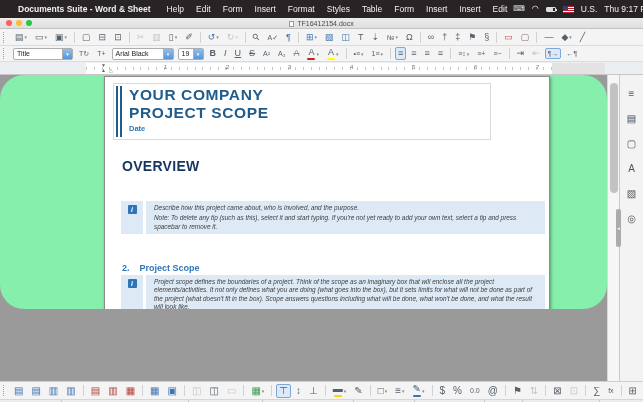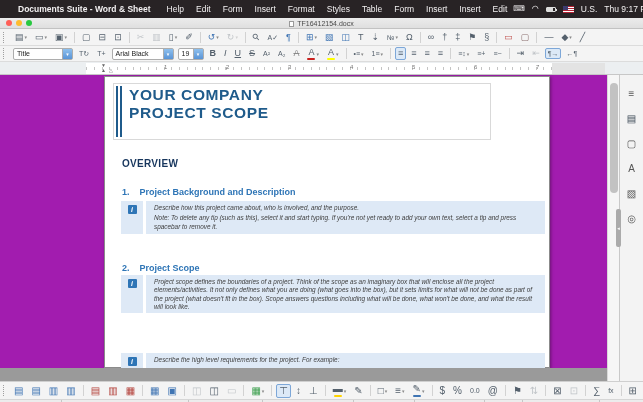--- a/index.html
+++ b/index.html
@@ -55,30 +55,30 @@
      background-size:100% 3px;background-position:0 4px;background-repeat:no-repeat;}
   .ruler .strip2{position:absolute;left:552px;top:1px;width:53px;height:11px;background:#e3e3e3;}
   .rnum{position:absolute;top:2px;font-size:6px;color:#777;background:transparent;}
   .ind-marker{position:absolute;left:101px;top:1px;width:8px;height:11px;color:#666;}
   .ind-marker .t{position:absolute;font-size:5px;line-height:1;left:0;}
   .ind-marker .t.down{top:0;} .ind-marker .t.up{top:5px;} .ind-marker .t.right{left:8px;top:5px;}
 
   
   .main{display:flex;height:306px;}
   .docview{width:607px;}
-  .canvas{position:relative;height:293px;background:#a21caf;overflow:hidden;}
+  .canvas{position:relative;height:234px;background:#86efac;overflow:hidden;border-radius:24px;}
   .page{position:absolute;left:104px;top:1px;width:446px;height:292px;background:#fff;border:1px solid #8b8b8b;box-shadow:1px 1px 3px rgba(0,0,0,.35);}
 
   .cover{position:absolute;left:8px;top:6px;width:378px;height:57px;border:1px solid #d9d9d9;display:flex;padding:2px;}
   .cover-bars{display:flex;gap:2px;margin-right:7px;}
   .cover-bars span{width:2px;height:100%;background:#1f5b8b;display:block;}
   .cover-title{font-size:15.5px;font-weight:900;color:#1f5b8b;line-height:17.5px;letter-spacing:.6px;white-space:nowrap;}
   .cover-date{font-size:7.5px;font-weight:bold;color:#2e75b6;margin-top:3px;}
 
-  .ov-head{position:absolute;left:17px;top:81px;font-size:10px;font-weight:800;letter-spacing:.3px;color:#17365d;}
+  .ov-head{position:absolute;left:17px;top:81px;font-size:14px;font-weight:800;letter-spacing:.3px;color:#17365d;}
   .h2{position:absolute;left:17px;font-size:9px;font-weight:bold;color:#2e75b6;white-space:nowrap;}
   .h2 .h2-num{margin-right:10px;}
   .tip{position:absolute;left:16px;width:424px;background:#dee9f6;display:flex;}
   .tip-ic{width:22px;display:flex;justify-content:center;padding-top:4px;}
   .info-icon{width:9px;height:9px;background:#2e75b6;color:#fff;border-radius:1px;font-size:7px;font-weight:bold;font-style:italic;display:flex;align-items:center;justify-content:center;line-height:1;}
   .tip-gap{width:3px;background:#fff;}
   .tip-tx{flex:1;padding:3px 8px 2px 8px;}
   .tip-tx p{margin:0 0 2px 0;font-size:6.4px;font-style:italic;color:#3d3d3d;line-height:8.3px;}
 
   .vscroll{width:12px;background:#f6f6f6;border-left:1px solid #d9d9d9;position:relative;}
@@ -535,28 +535,26 @@
         <div class="page">
 
           <div class="cover">
             <span class="cover-bars">
                 <span></span>
                 <span></span>
               </span>
             <span class="cover-text">
               <div class="cover-title">YOUR COMPANY</div>
               <div class="cover-title">PROJECT SCOPE</div>
+              <div class="cover-date">Date</div>
             </span>
           </div>
 
           <div class="ov-head">OVERVIEW</div>
 
-          <div class="h2" style="top:110px;">
-            <span class="h2-num">1.</span><span>Project Background and Description</span>
-          </div>
           <div class="tip" style="top:124px;height:33px;">
             <span class="tip-ic">
                 <span class="info-icon">i</span>
               </span>
             <span class="tip-gap"></span>
             <span class="tip-tx">
               <p>Describe how this project came about, who is involved, and the purpose.</p>
               <p>Note: To delete any tip (such as this), select it and start typing. If you're not yet ready to add your own text, select a tip and press spacebar to remove it.</p>
             </span>
           </div>

